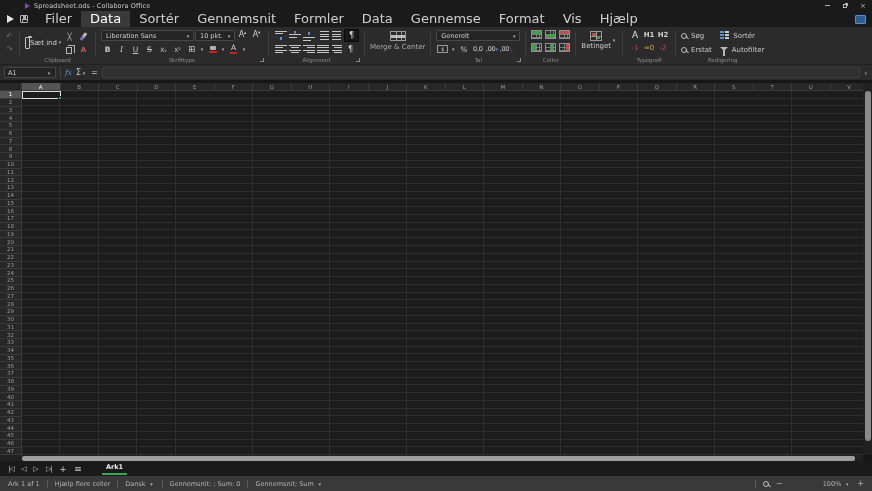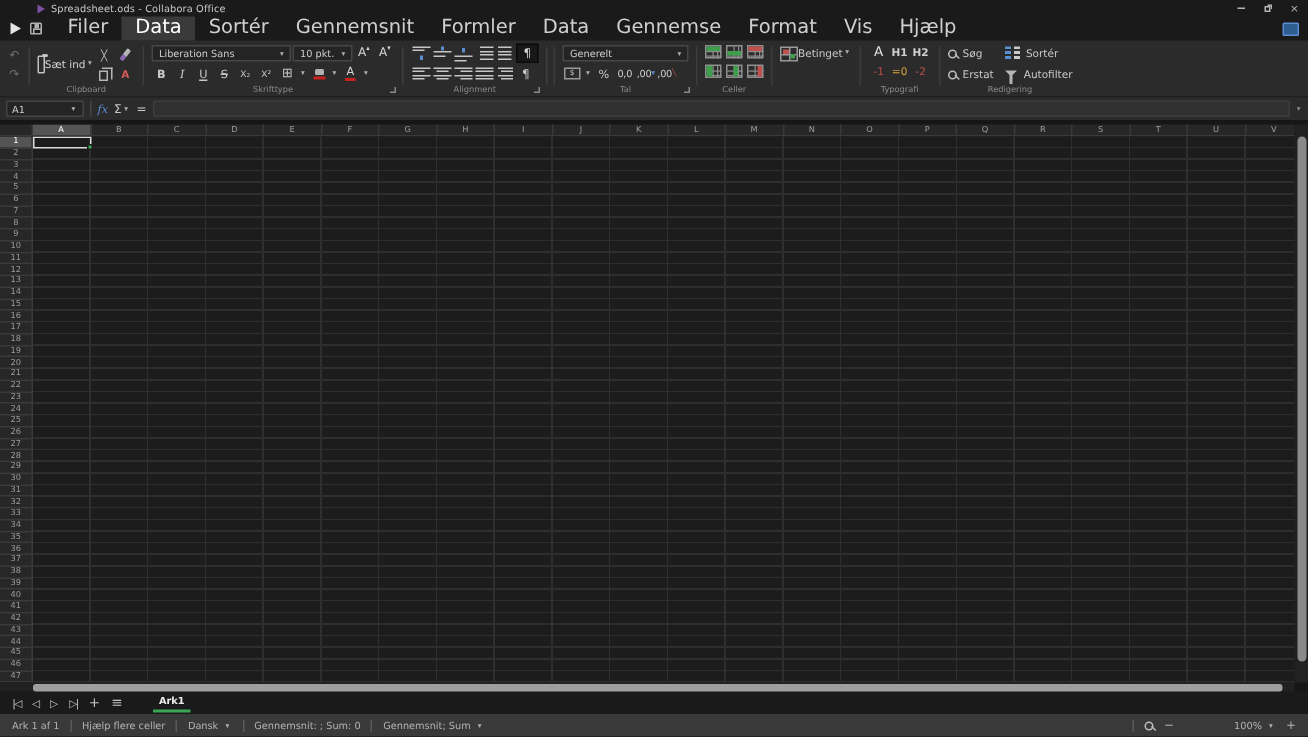--- a/index.html
+++ b/index.html
@@ -322,20 +322,24 @@
       <span class="ib">
           <span class="ha c" style="width:10px;"></span>
         </span>
       <span class="ib pil">¶</span>
     </div>
     <div class="glabel">Alignment</div>
     <span class="launch"></span>
   </div>
   <div class="rdiv"></div>
 
+  <div class="rgroup merge-grp">
+    <div class="merge-ico"></div>
+    <div class="merge-lbl">Merge &amp; Center</div>
+  </div>
   <div class="rdiv"></div>
 
   <div class="rgroup">
     <div class="rrow">
       <div class="combo" style="width:84px;">
         <span>Generelt</span>
         <span class="caret">▾</span>
       </div>
     </div>
     <div class="rrow">
@@ -383,21 +387,21 @@
             <i></i>
           </span>
       </div>
     </div>
     <div class="glabel">Celler</div>
   </div>
   <div class="rdiv"></div>
 
   <div class="rgroup cond-grp">
     <div class="cond-wrap">
-      <div style="display:flex;align-items:center;justify-content:center;">
+      <div style="display:flex;flex-direction:column;align-items:center;justify-content:center;">
         <span class="cond-ico"></span>
         <span class="cond-lbl">Betinget</span>
       </div>
       <span class="caret">▾</span>
     </div>
   </div>
   <div class="rdiv"></div>
 
   <div class="rgroup">
     <div class="styrows">

